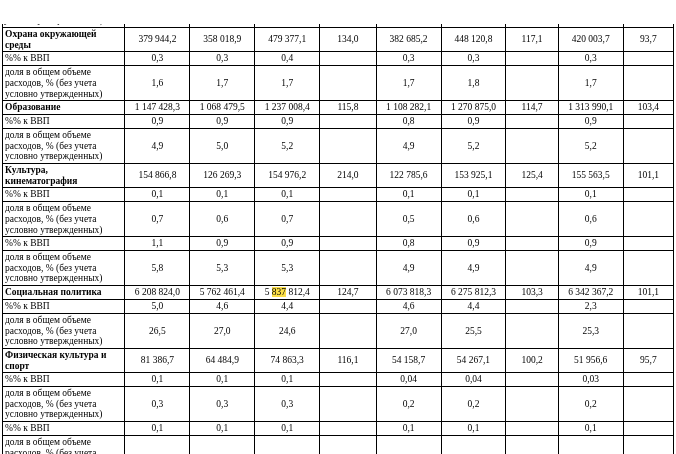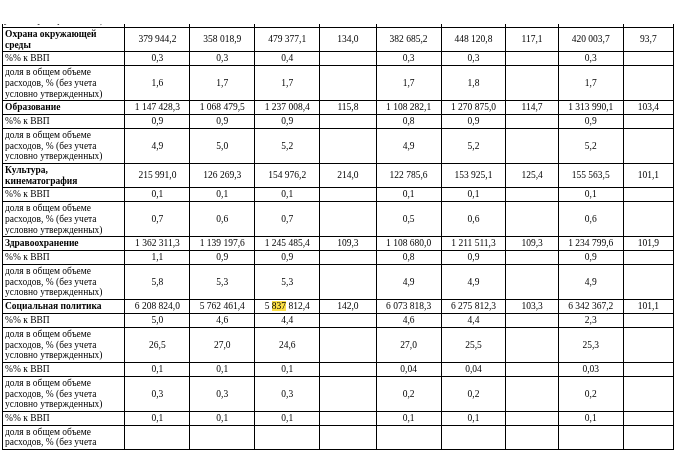--- a/index.html
+++ b/index.html
@@ -168,21 +168,21 @@
           <td class="num">5,2</td>
           <td class="num"></td>
           <td class="num">4,9</td>
           <td class="num">5,2</td>
           <td class="num"></td>
           <td class="num">5,2</td>
           <td class="num"></td>
         </tr>
         <tr class="row-mid">
           <td class="label bold">Культура, кинематография</td>
-          <td class="num">215 991,0</td>
+          <td class="num">154 866,8</td>
           <td class="num">126 269,3</td>
           <td class="num">154 976,2</td>
           <td class="num">214,0</td>
           <td class="num">122 785,6</td>
           <td class="num">153 925,1</td>
           <td class="num">125,4</td>
           <td class="num">155 563,5</td>
           <td class="num">101,1</td>
         </tr>
         <tr>
@@ -203,32 +203,20 @@
           <td class="num">0,6</td>
           <td class="num">0,7</td>
           <td class="num"></td>
           <td class="num">0,5</td>
           <td class="num">0,6</td>
           <td class="num"></td>
           <td class="num">0,6</td>
           <td class="num"></td>
         </tr>
         <tr>
-          <td class="label bold">Здравоохранение</td>
-          <td class="num">1 362 311,3</td>
-          <td class="num">1 139 197,6</td>
-          <td class="num">1 245 485,4</td>
-          <td class="num">109,3</td>
-          <td class="num">1 108 680,0</td>
-          <td class="num">1 211 511,3</td>
-          <td class="num">109,3</td>
-          <td class="num">1 234 799,6</td>
-          <td class="num">101,9</td>
-        </tr>
-        <tr>
           <td class="label">%% к ВВП</td>
           <td class="num">1,1</td>
           <td class="num">0,9</td>
           <td class="num">0,9</td>
           <td class="num"></td>
           <td class="num">0,8</td>
           <td class="num">0,9</td>
           <td class="num"></td>
           <td class="num">0,9</td>
           <td class="num"></td>
@@ -243,21 +231,21 @@
           <td class="num">4,9</td>
           <td class="num"></td>
           <td class="num">4,9</td>
           <td class="num"></td>
         </tr>
         <tr>
           <td class="label bold">Социальная политика</td>
           <td class="num">6 208 824,0</td>
           <td class="num">5 762 461,4</td>
           <td class="num">5 <span class="hi">837</span> 812,4</td>
-          <td class="num">142,0</td>
+          <td class="num">124,7</td>
           <td class="num">6 073 818,3</td>
           <td class="num">6 275 812,3</td>
           <td class="num">103,3</td>
           <td class="num">6 342 367,2</td>
           <td class="num">101,1</td>
         </tr>
         <tr>
           <td class="label">%% к ВВП</td>
           <td class="num">5,0</td>
           <td class="num">4,6</td>
@@ -274,20 +262,32 @@
           <td class="num">26,5</td>
           <td class="num">27,0</td>
           <td class="num">24,6</td>
           <td class="num"></td>
           <td class="num">27,0</td>
           <td class="num">25,5</td>
           <td class="num"></td>
           <td class="num">25,3</td>
           <td class="num"></td>
         </tr>
+        <tr class="row-mid">
+          <td class="label bold">Физическая культура и спорт</td>
+          <td class="num">81 386,7</td>
+          <td class="num">64 484,9</td>
+          <td class="num">74 863,3</td>
+          <td class="num">116,1</td>
+          <td class="num">54 158,7</td>
+          <td class="num">54 267,1</td>
+          <td class="num">100,2</td>
+          <td class="num">51 956,6</td>
+          <td class="num">95,7</td>
+        </tr>
         <tr>
           <td class="label">%% к ВВП</td>
           <td class="num">0,1</td>
           <td class="num">0,1</td>
           <td class="num">0,1</td>
           <td class="num"></td>
           <td class="num">0,04</td>
           <td class="num">0,04</td>
           <td class="num"></td>
           <td class="num">0,03</td>

